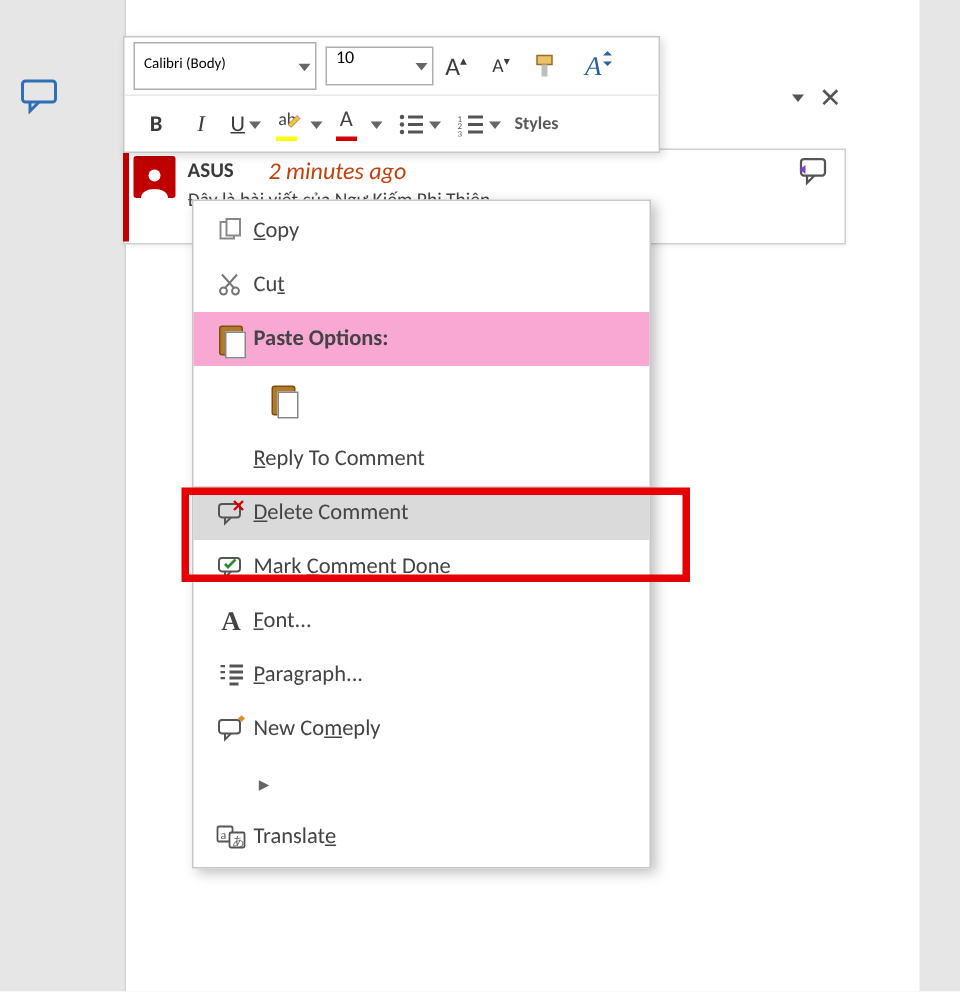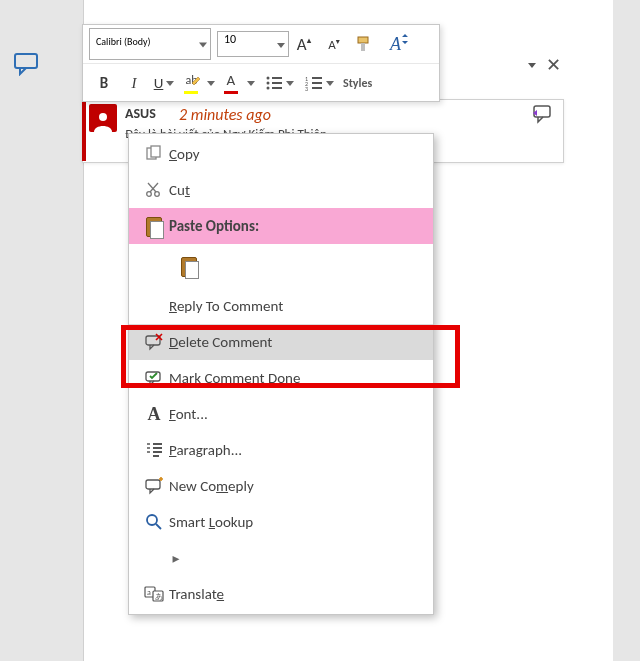--- a/index.html
+++ b/index.html
@@ -277,29 +277,20 @@
       <div class="ctx-icon">
           <svg width="20" height="18" viewBox="0 0 20 18">
             <rect x="2" y="3" width="14" height="9" rx="2" fill="none" stroke="#555" stroke-width="1.3"></rect>
             <path d="M6 12 L6 16 L10 12" fill="none" stroke="#555" stroke-width="1.3"></path>
             <path d="M15 2 L19 2 M17 0 L17 4" stroke="#d48b1a" stroke-width="1.6"></path>
           </svg>
         </div>
       <div class="ctx-label"><span>New Co</span><u>m</u><span>eply</span></div>
     </div>
 
-    <div class="ctx-item">
-      <div class="ctx-icon">
-          <svg width="18" height="18" viewBox="0 0 18 18">
-            <circle cx="7" cy="7" r="5" fill="none" stroke="#2a5fa3" stroke-width="1.8"></circle>
-            <path d="M11 11 L16 16" stroke="#2a5fa3" stroke-width="1.8"></path>
-          </svg>
-        </div>
-      <div class="ctx-label"><span>Smart </span><u>L</u><span>ookup</span></div>
-    </div>
 
     <div class="ctx-item">
       <div class="ctx-icon"></div>
       <div class="ctx-arrow">▸</div>
     </div>
 
     <div class="ctx-item">
       <div class="ctx-icon">
           <svg width="20" height="18" viewBox="0 0 20 18">
             <rect x="1" y="2" width="10" height="10" rx="1" fill="none" stroke="#555" stroke-width="1.2"></rect>

